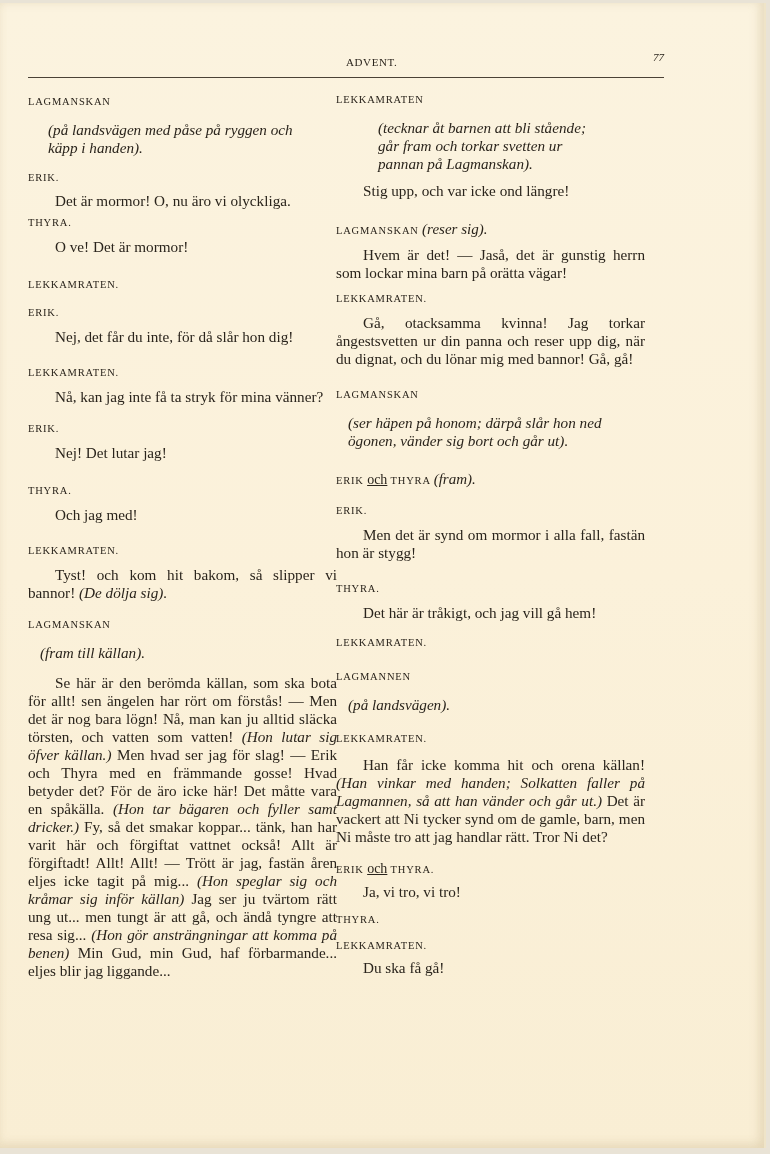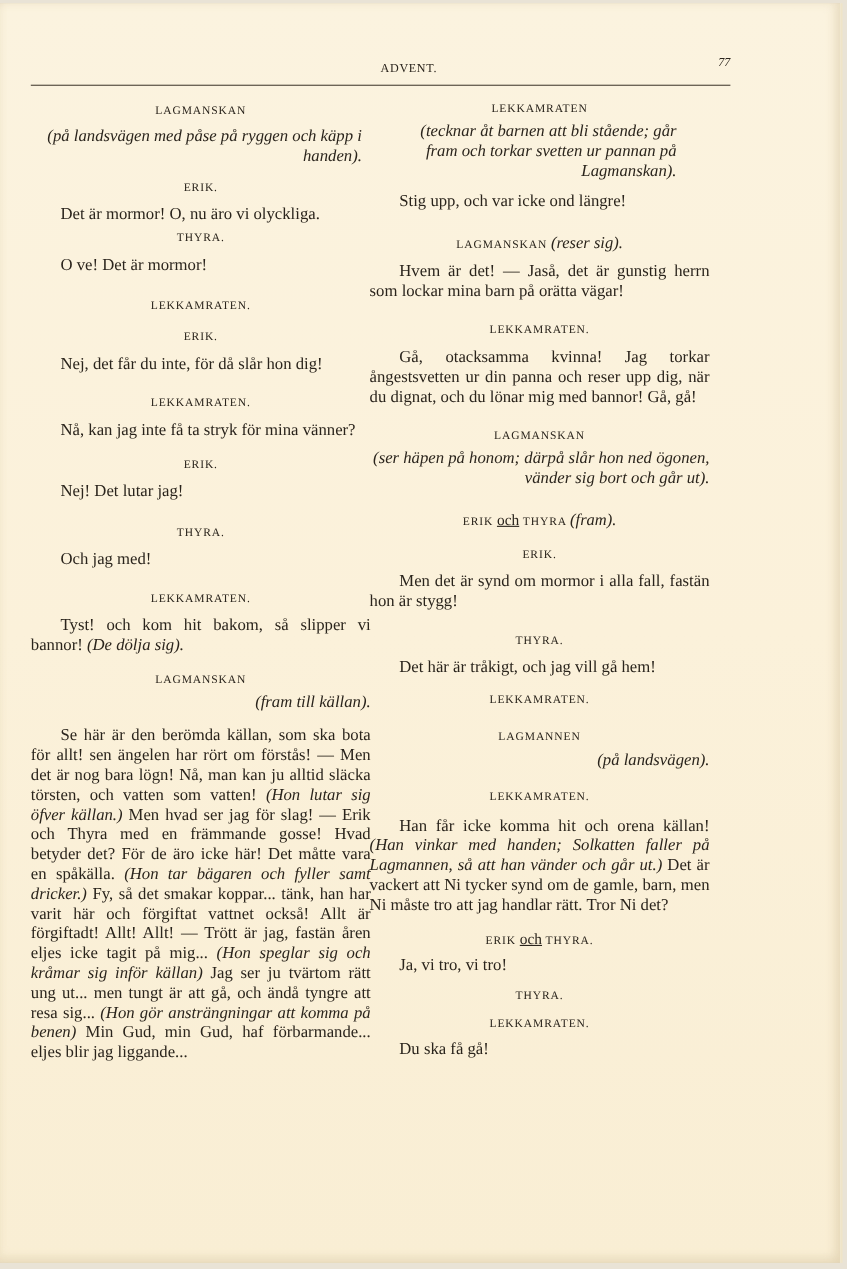--- a/index.html
+++ b/index.html
@@ -25,26 +25,26 @@
       font-size: 11px; letter-spacing: 0.6px;
     }
     .page-number {
       position: absolute; right: 0; top: 0;
       font-style: italic; font-size: 11px;
     }
     .col { position: absolute; top: 92px; width: 309px; font-size: 15.2px; line-height: 18px; }
     .col.left { left: 28px; }
     .col.right { left: 336px; }
     .speaker {
-      text-align: center; font-size: 10.5px; letter-spacing: 0.8px;
+      text-align: left; font-size: 10.5px; letter-spacing: 0.8px;
       margin: 0; line-height: 14px;
     }
     .speaker .och { font-size: 14px; letter-spacing: 0; text-decoration: underline; }
     .speaker .dir { font-style: italic; font-size: 15px; letter-spacing: 0; }
-    .stage { font-style: italic; text-align: right; margin: 0; }
+    .stage { font-style: italic; text-align: left; margin: 12px; }
     .line { text-align: justify; text-indent: 27px; margin: 0; }
     .line .dir { font-style: italic; }
     .block { margin-bottom: 13px; }
   </style>
 </head>
 <body>
 
 <div class="page">
 
   <div class="running-head">
@@ -94,21 +94,21 @@
       <p class="line"><span>Se här är den berömda källan, som ska bota för allt! sen ängelen har rört om förstås! — Men det är nog bara lögn! Nå, man kan ju alltid släcka törsten, och vatten som vatten!</span> <span class="dir">(Hon lutar sig öfver källan.)</span> <span>Men hvad ser jag för slag! — Erik och Thyra med en främmande gosse! Hvad betyder det? För de äro icke här! Det måtte vara en spåkälla.</span> <span class="dir">(Hon tar bägaren och fyller samt dricker.)</span> <span>Fy, så det smakar koppar... tänk, han har varit här och förgiftat vattnet också! Allt är förgiftadt! Allt! Allt! — Trött är jag, fastän åren eljes icke tagit på mig...</span> <span class="dir">(Hon speglar sig och kråmar sig inför källan)</span> <span>Jag ser ju tvärtom rätt ung ut... men tungt är att gå, och ändå tyngre att resa sig...</span> <span class="dir">(Hon gör ansträngningar att komma på benen)</span> <span>Min Gud, min Gud, haf förbarmande... eljes blir jag liggande...</span></p>
     </div>
   </div>
 
   <div class="col right">
     <div class="block" style="margin-bottom:22px">
       <p class="speaker" style="margin-bottom:4px;margin-top:-2px">LEKKAMRATEN</p>
       <p class="stage" style="padding:0 30px;margin-bottom:9px">(tecknar åt barnen att bli stående; går fram och torkar svetten ur pannan på Lagmanskan).</p>
       <p class="line">Stig upp, och var icke ond längre!</p>
     </div>
-    <div class="block" style="margin-bottom:20px">
+    <div class="block" style="margin-bottom:10px">
       <p class="speaker" style="margin-bottom:8px"><span>LAGMANSKAN</span> <span class="dir">(reser sig).</span></p>
       <p class="line">Hvem är det! — Jaså, det är gunstig herrn som lockar mina barn på orätta vägar!</p>
     </div>
     <div class="block" style="margin-bottom:20px">
       <p class="speaker" style="margin-bottom:8px">LEKKAMRATEN.</p>
       <p class="line">Gå, otacksamma kvinna! Jag torkar ångestsvetten ur din panna och reser upp dig, när du dignat, och du lönar mig med bannor! Gå, gå!</p>
     </div>
     <div class="block" style="margin-bottom:22px">
       <p class="speaker" style="margin-bottom:4px">LAGMANSKAN</p>
       <p class="stage">(ser häpen på honom; därpå slår hon ned ögonen, vänder sig bort och går ut).</p>

